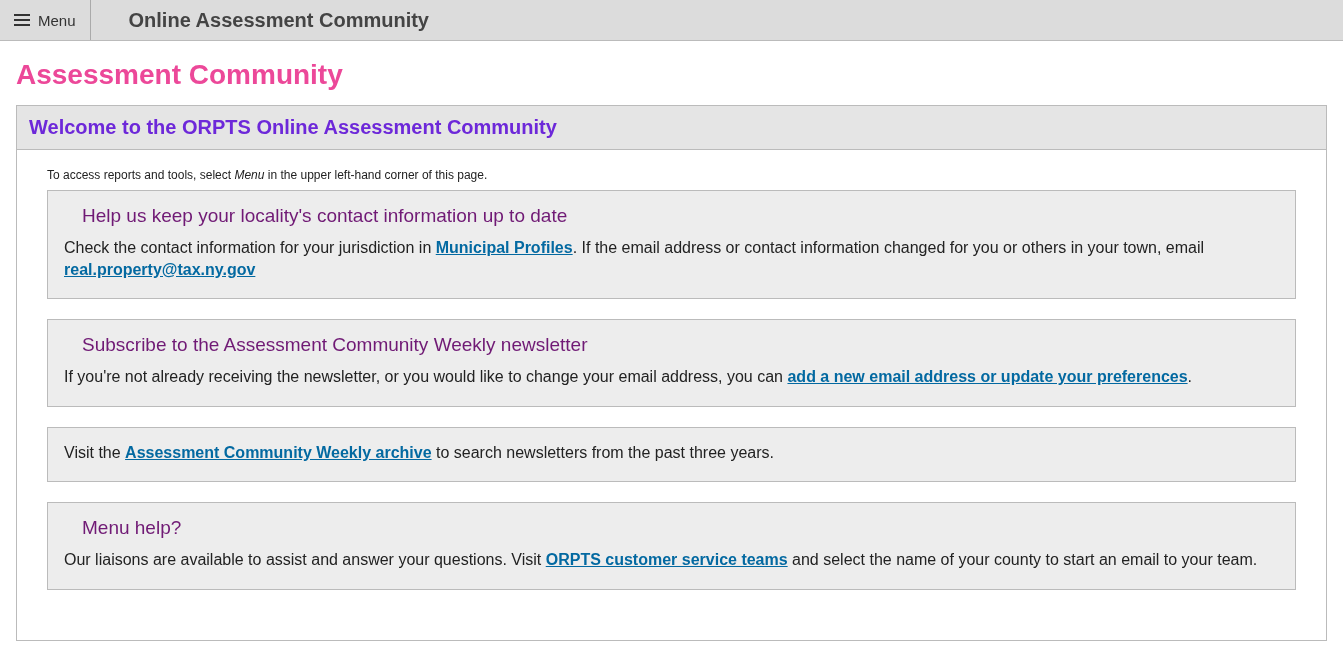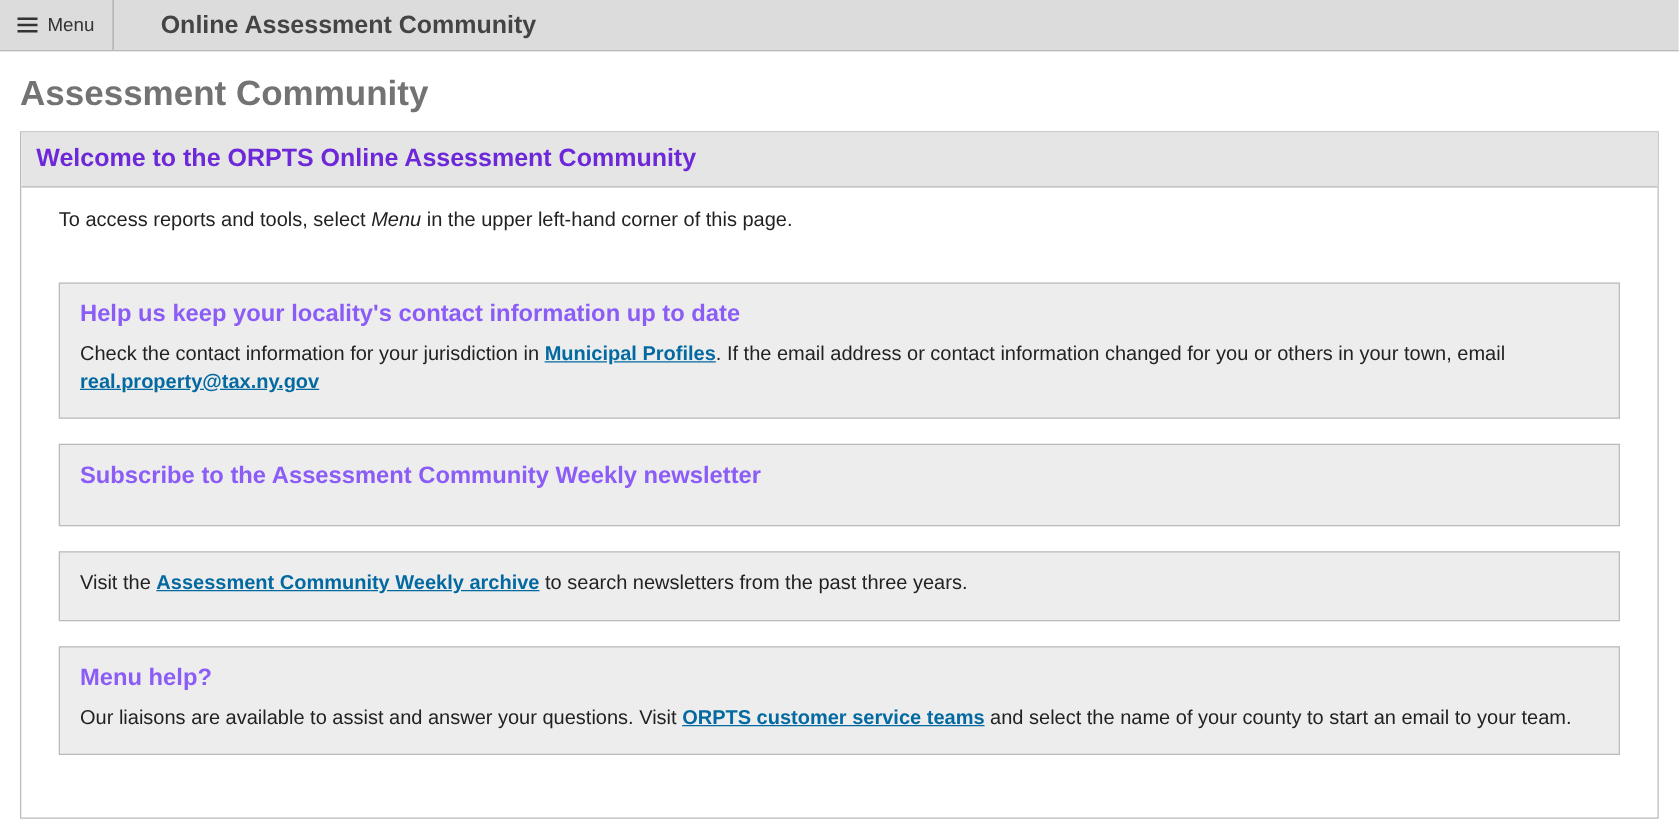--- a/index.html
+++ b/index.html
@@ -57,57 +57,57 @@
     font-weight: bold;
     color: #444;
     margin-left: 24px;
   }
 
   
   .page-heading {
     font-size: 28px;
     font-weight: bold;
     margin: 18px 16px 14px 16px;
-    color: #737373;
+    color: #ec4899;
   }
 
   
   .panel {
     border: 1px solid #bbb;
     margin: 0 16px 20px 16px;
   }
   .panel-header {
     background: #e5e5e5;
     border-bottom: 1px solid #bbb;
     padding: 10px 12px;
     font-size: 20px;
     font-weight: bold;
     color: #6d28d9;
   }
   .panel-body {
     padding: 18px 30px 30px 30px;
   }
   .intro-line {
-    font-size: 16px;
-    margin-bottom: 40px;
+    font-size: 12px;
+    margin-bottom: 8px;
   }
   .intro-line em { font-style: italic; }
 
   
   .box {
     border: 1px solid #bbb;
     background: #ededed;
     padding: 14px 16px 18px 16px;
     margin-bottom: 20px;
   }
   .box h3 {
-    margin: 0 0 10px 0;
+    margin: 0 0 10px 18px;
     font-size: 19px;
-    font-weight: bold;
-    color: #8b5cf6;
+    font-weight: normal;
+    color: #701a75;
   }
   .box p {
     margin: 0;
     font-size: 16px;
     line-height: 1.35;
     color: #222;
   }
 </style>
 </head>
 <body>
@@ -134,20 +134,23 @@
 
     <div class="box">
       <h3>Help us keep your locality's contact information up to date</h3>
       <p>
         <span>Check the contact information for your jurisdiction in </span><a href="#">Municipal Profiles</a><span>. If the email address or contact information changed for you or others in your town, email </span><a href="#">real.property@tax.ny.gov</a>
       </p>
     </div>
 
     <div class="box">
       <h3>Subscribe to the Assessment Community Weekly newsletter</h3>
+      <p>
+        <span>If you're not already receiving the newsletter, or you would like to change your email address, you can </span><a href="#">add a new email address or update your preferences</a><span>.</span>
+      </p>
     </div>
 
     <div class="box">
       <p>
         <span>Visit the </span><a href="#">Assessment Community Weekly archive</a><span> to search newsletters from the past three years.</span>
       </p>
     </div>
 
     <div class="box">
       <h3>Menu help?</h3>

